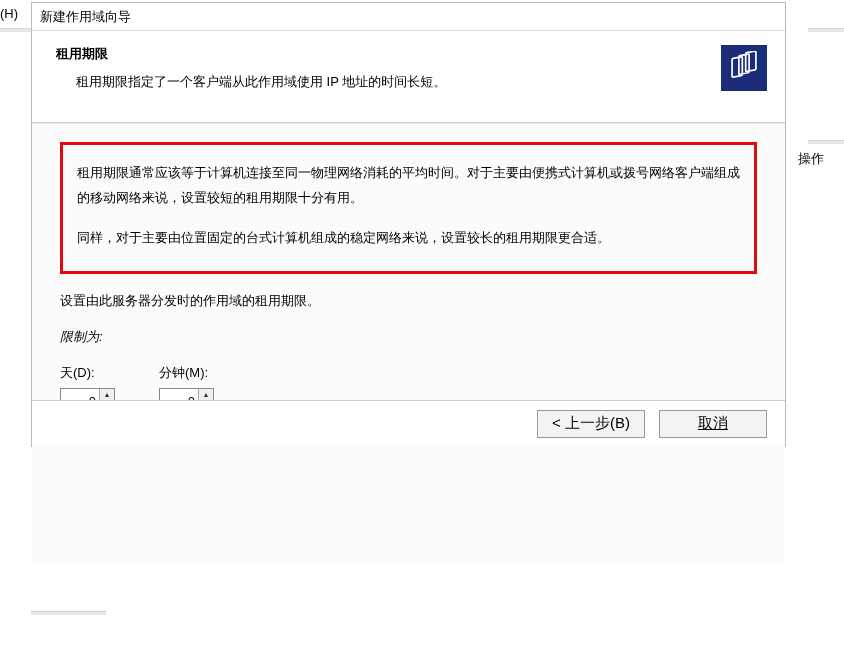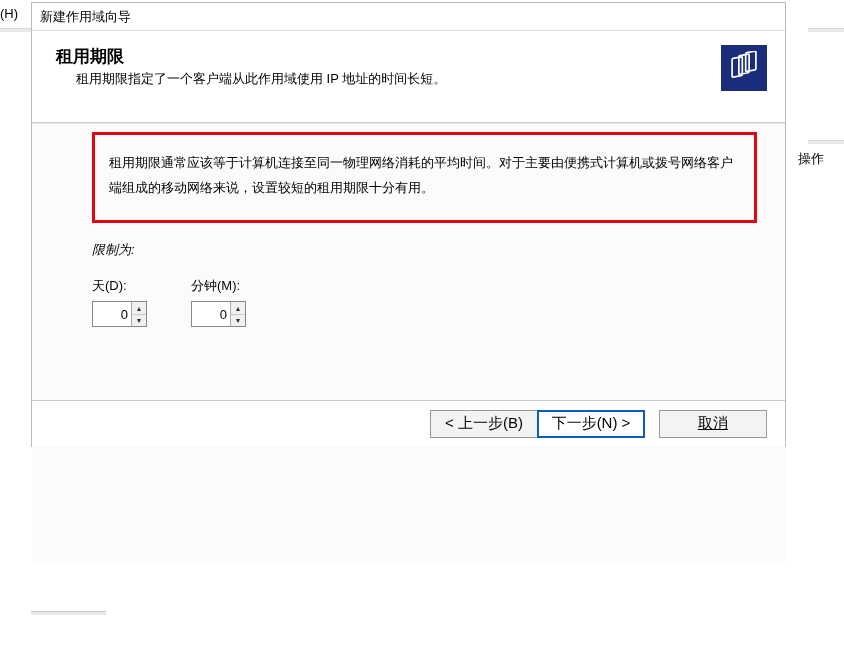--- a/index.html
+++ b/index.html
@@ -41,22 +41,22 @@
       border-bottom: 1px solid #ddd;
       background: #fff;
     }
     .header-area {
       position: relative;
       padding: 14px 18px 14px 24px;
       border-bottom: 1px solid #ccc;
       background: #fff;
       height: 92px;
     }
-    .header-title { font-weight: bold; font-size: 17px; }
-    .header-desc { margin-left: 20px; margin-top: 2px; font-size: 13px; }
+    .header-title { font-weight: bold; font-size: 13px; }
+    .header-desc { margin-left: 20px; margin-top: 10px; font-size: 13px; }
     .header-icon {
       position: absolute;
       right: 18px;
       top: 14px;
       width: 46px;
       height: 46px;
       background: #1a2c7a;
       display: flex;
       align-items: center;
       justify-content: center;
@@ -65,21 +65,21 @@
     .content-area {
       position: relative;
       padding: 0 28px;
       height: 440px;
       background: #f7f7f7;
       background: #fff;
       border-top: 1px solid #e9e9e9;
       background: #fefefe;
     }
     .content-area { background:#fff; }
-    .content-inner {  margin-left: 32px;}
+    .content-inner { padding-top: 10px;}
     .highlight-box {
       margin: 8px 0 18px 0;
       border: 3px solid #e30613;
       padding: 16px 14px 20px 14px;
       line-height: 1.9;
       font-size: 13px;
     }
     .highlight-box p + p { margin-top: 16px; }
     .info-line { margin: 12px 0 18px 0; }
     .limit-label { margin-bottom: 18px; font-style: italic; }
@@ -174,22 +174,24 @@
           <rect x="22" y="6" width="12" height="22" rx="1" transform="skewY(-10)"></rect>
         </g>
       </svg>
     </div>
   </div>
 
   <div class="content-area gray-body">
     <div class="content-inner">
       <div class="highlight-box">
         <p>租用期限通常应该等于计算机连接至同一物理网络消耗的平均时间。对于主要由便携式计算机或拨号网络客户端组成的移动网络来说，设置较短的租用期限十分有用。</p>
+        <p>同样，对于主要由位置固定的台式计算机组成的稳定网络来说，设置较长的租用期限更合适。</p>
       </div>
 
+      <div class="info-line">设置由此服务器分发时的作用域的租用期限。</div>
       <div class="limit-label">限制为:</div>
 
       <div class="spinner-row">
         <div class="spinner-group">
           <label>天(D):</label>
           <div class="spinner">
             <input type="text" value="0" style="">
             <div class="buttons">
               <div class="btn-up">▲</div>
               <div class="btn-down">▼</div>
@@ -205,16 +207,15 @@
               <div class="btn-down">▼</div>
             </div>
           </div>
         </div>
       </div>
     </div>
   </div>
 
   <div class="footer">
     <button class="btn">&lt; 上一步(B)</button>
-    <button class="btn primary">下一步(N) &gt;</button>
     <button class="btn cancel">取消</button>
   </div>
 </div>
 
 </body></html>

